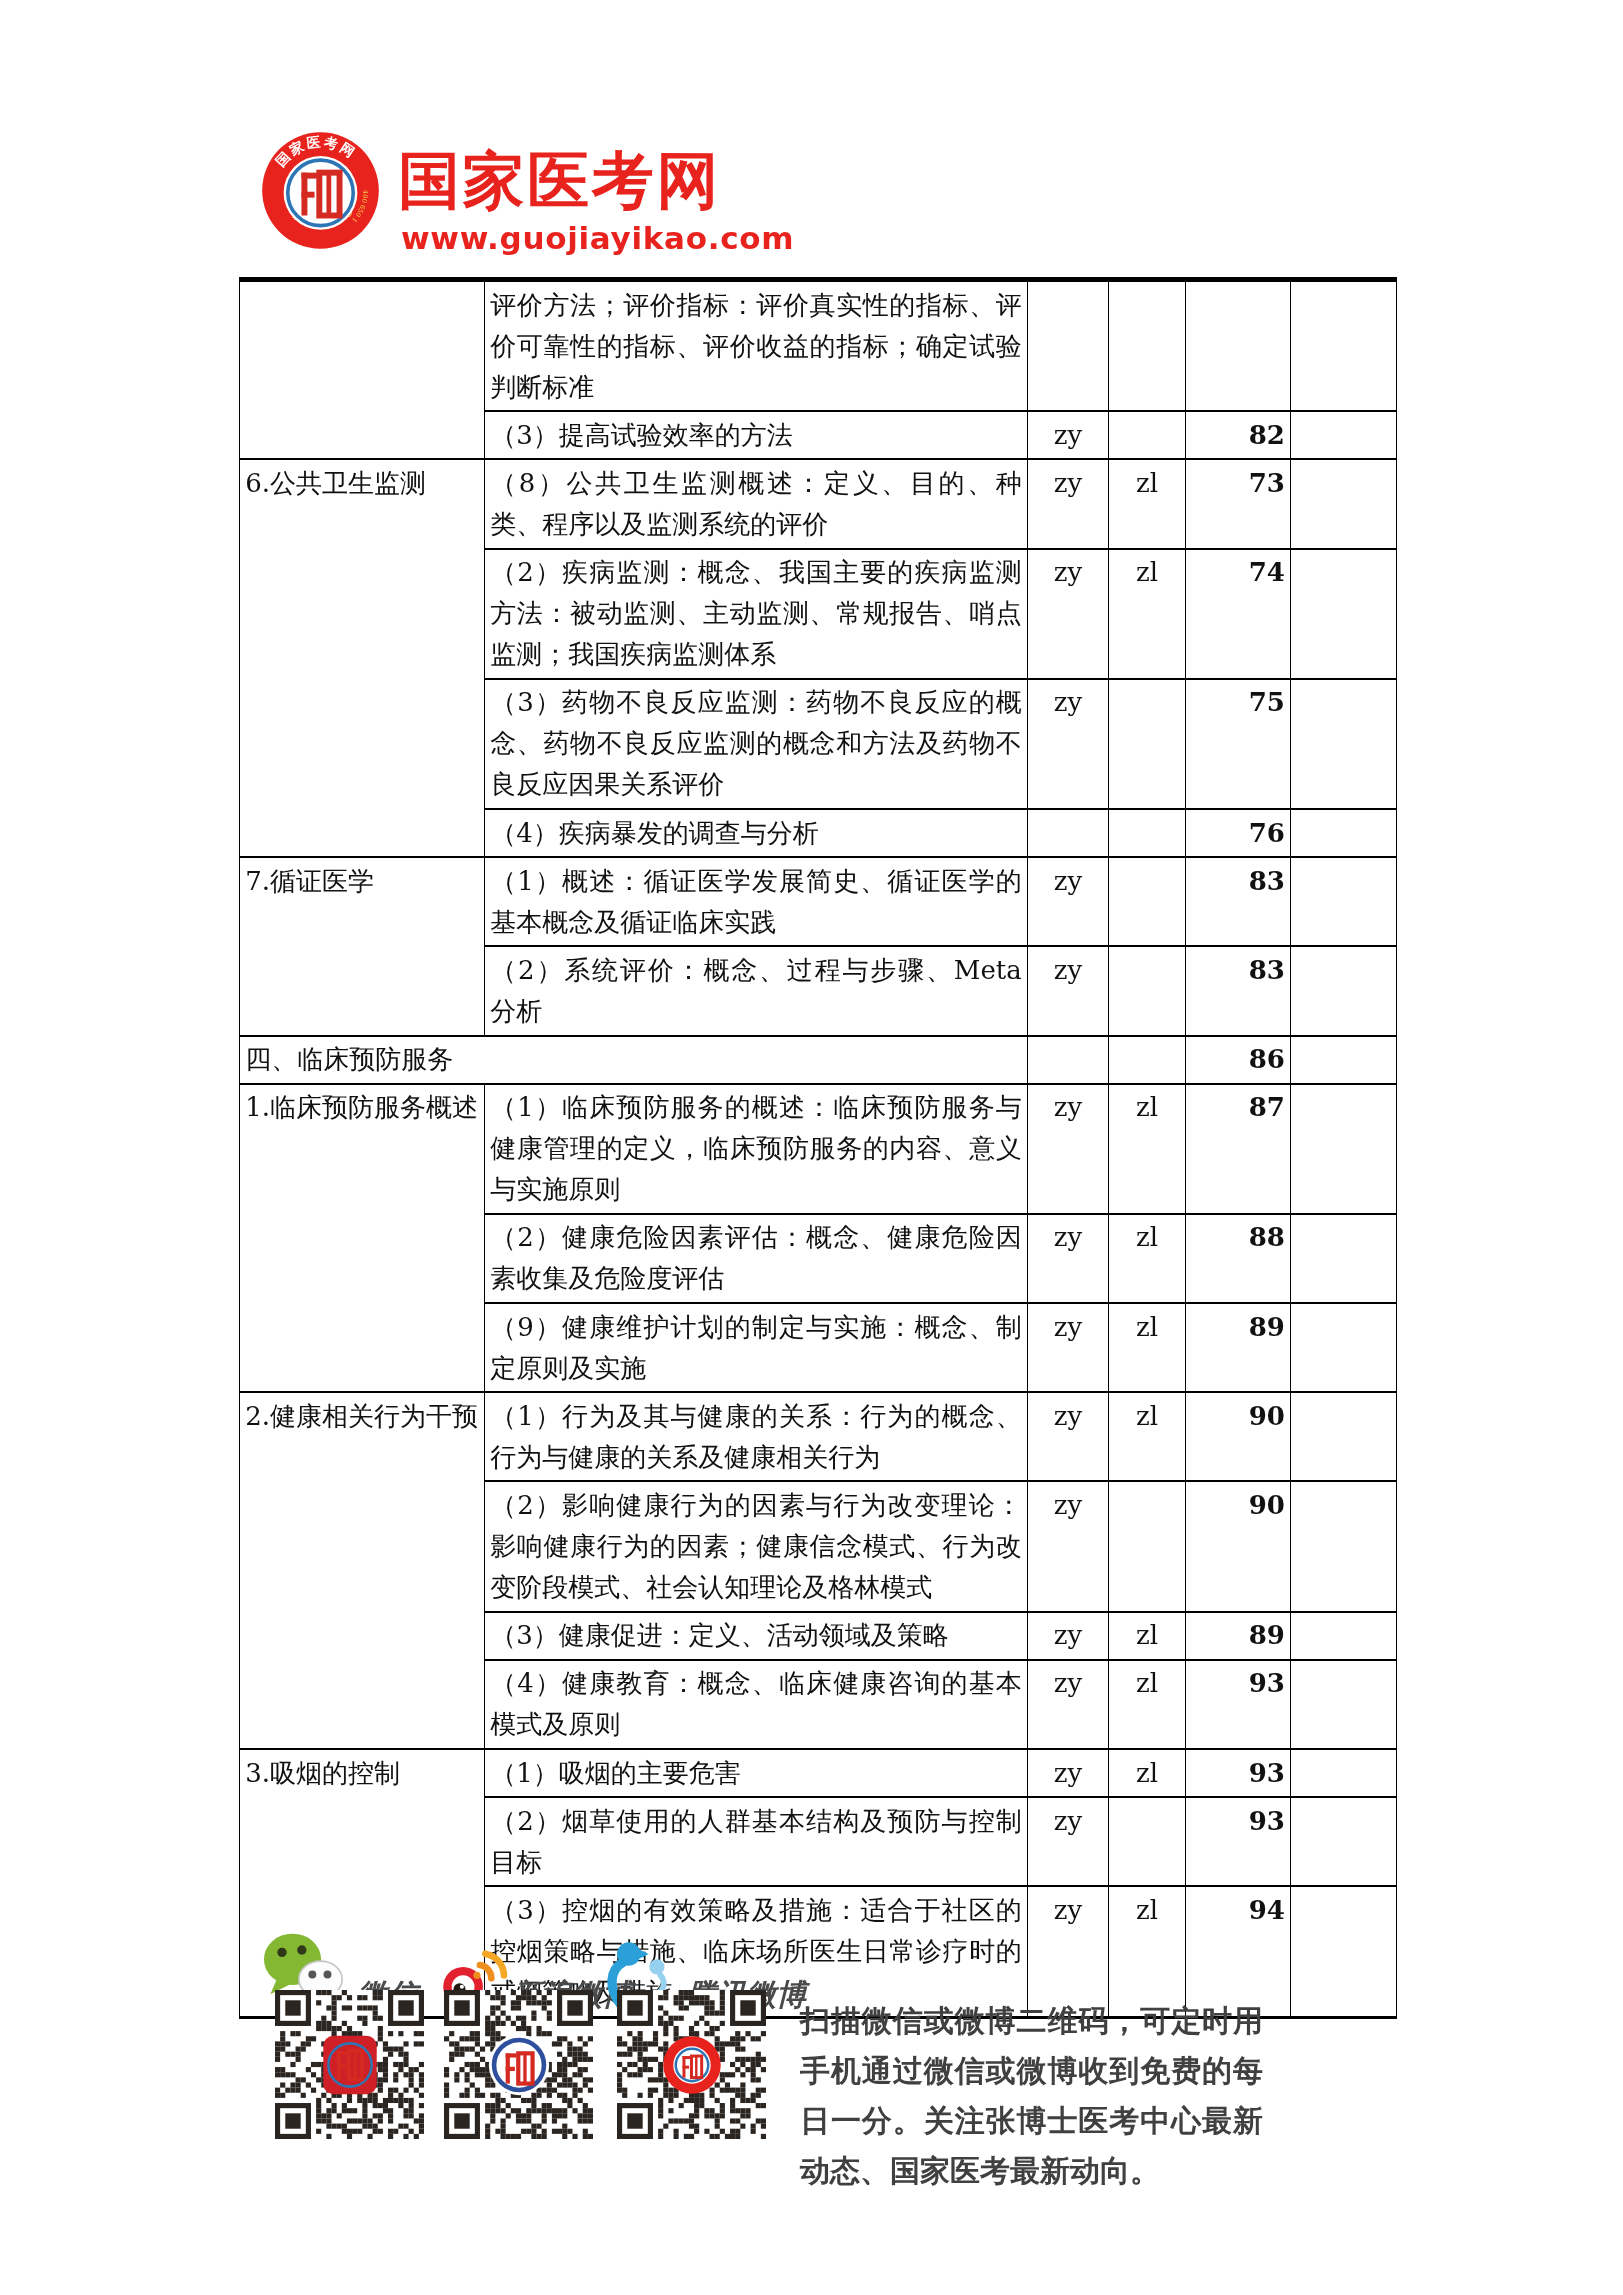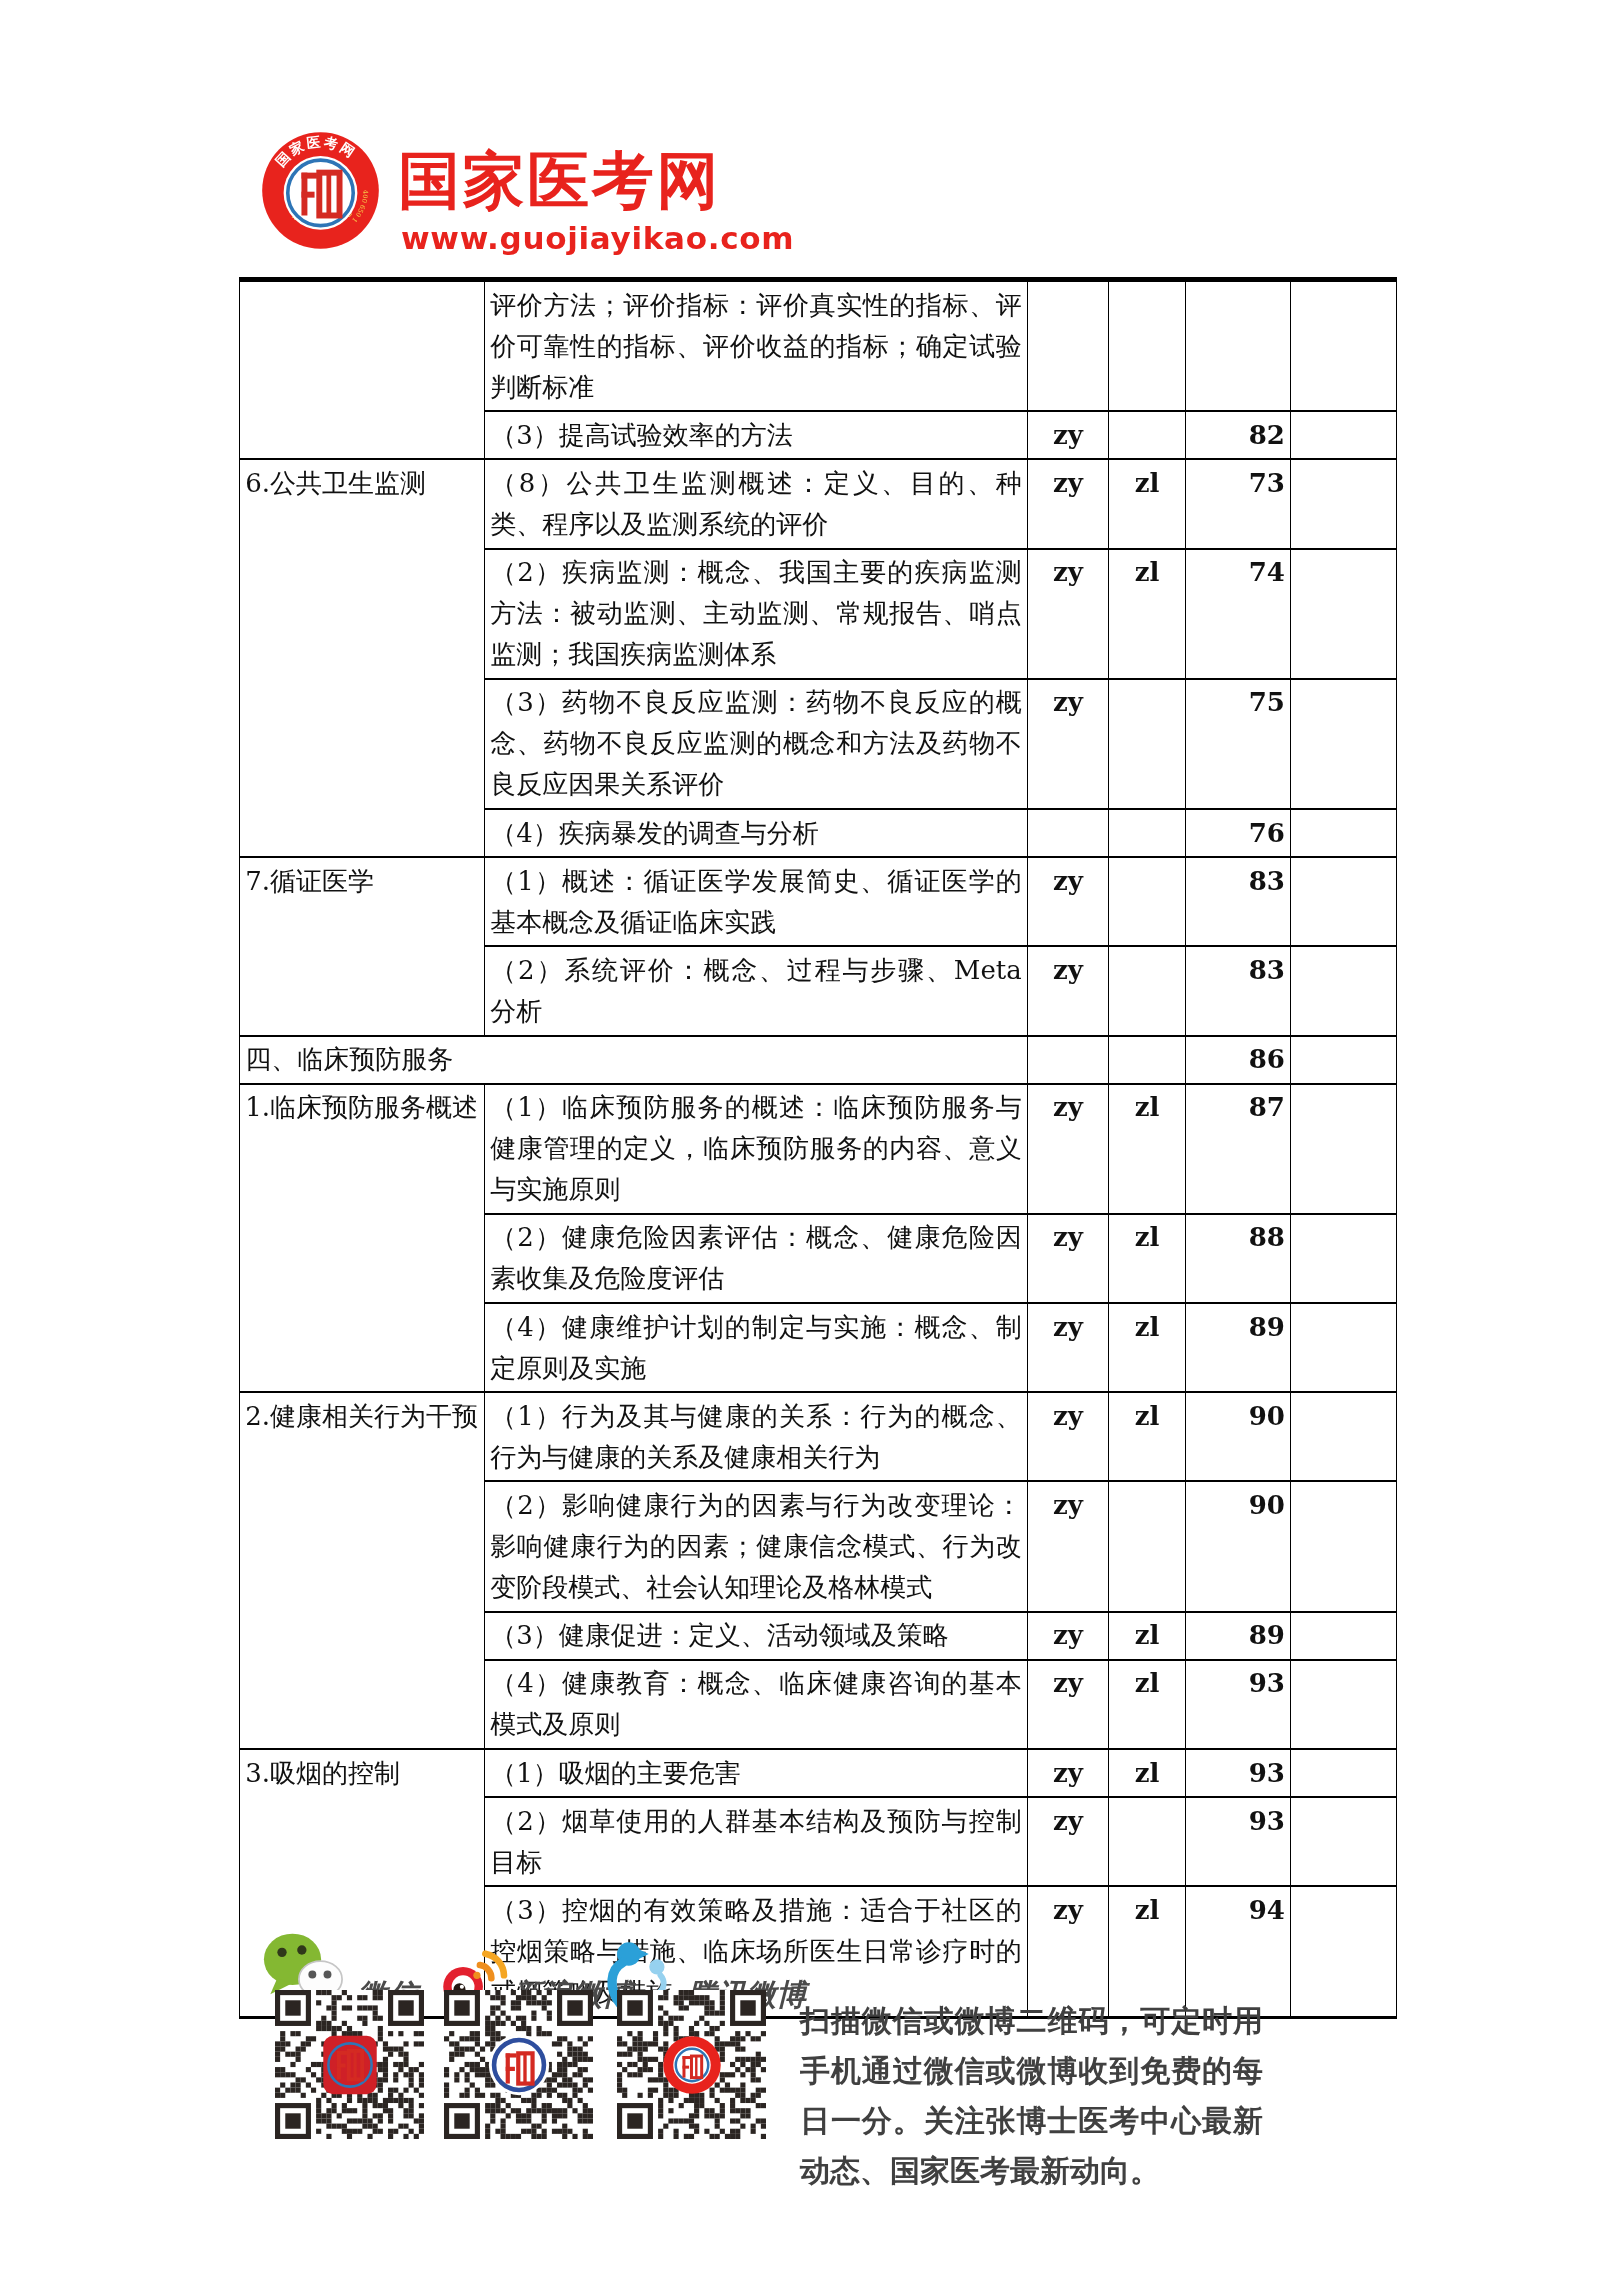--- a/index.html
+++ b/index.html
@@ -16,21 +16,21 @@
   
   table.syllabus{position:absolute;left:239px;top:277px;width:1158px;
                  border-collapse:collapse;table-layout:fixed;
                  border-top:5.9px solid #000;border-bottom:3.9px solid #000;}
   table.syllabus td{border:1.6px solid #000;border-top-width:2.6px;border-bottom-width:2.6px;
                     vertical-align:top;padding:2.6px 5.2px;font-size:26px;line-height:41px;
                     overflow:hidden;}
   td.cat{padding-left:2.6px;}
   td.content{text-align:justify;margin-left:36px;}
   td.section{padding-left:3.9px;}
-  td.mark{text-align:center;font-weight:bold;font-size:26px;
+  td.mark{text-align:center;font-weight:normal;font-size:26px;
           font-family:"DejaVu Serif","Liberation Serif",serif;}
   td.pg{text-align:right;font-weight:bold;font-size:28px;}
   td.note{}
 
   
   .sns-icon{position:absolute;}
   .sns-label{position:absolute;top:1975px;font-size:30px;font-weight:bold;font-style:italic;
              color:#4a4a4a;font-family:"DejaVu Sans","Liberation Sans",sans-serif;}
   .qr-box{position:absolute;top:1990px;width:149px;height:149px;}
   .qr-box svg.qr{width:100%;height:100%;display:block;}
@@ -172,21 +172,21 @@
         <td class="note"></td>
       </tr>
       <tr>
         <td class="content">（2）健康危险因素评估：概念、健康危险因素收集及危险度评估</td>
         <td class="mark">zy</td>
         <td class="mark">zl</td>
         <td class="pg">88</td>
         <td class="note"></td>
       </tr>
       <tr>
-        <td class="content">（4）健康维护计划的制定与实施：概念、制定原则及实施</td>
+        <td class="content">（9）健康维护计划的制定与实施：概念、制定原则及实施</td>
         <td class="mark">zy</td>
         <td class="mark">zl</td>
         <td class="pg">89</td>
         <td class="note"></td>
       </tr>
 
       <tr>
         <td class="cat" rowspan="4">2.健康相关行为干预</td>
         <td class="content">（1）行为及其与健康的关系：行为的概念、行为与健康的关系及健康相关行为</td>
         <td class="mark">zy</td>

